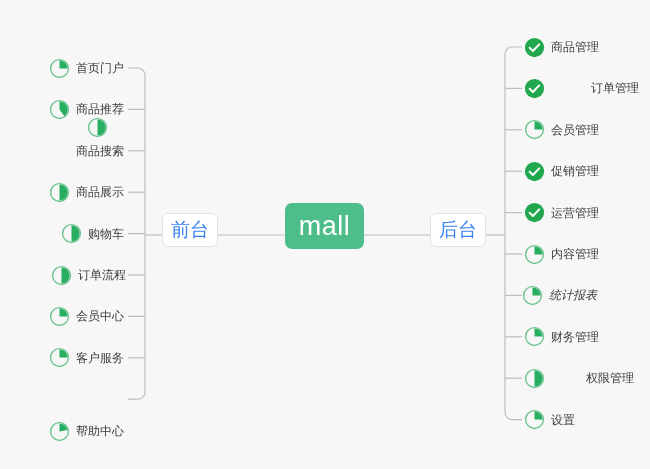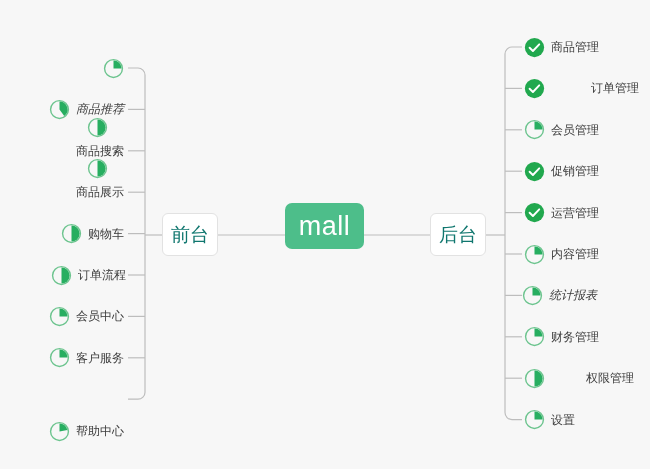--- a/index.html
+++ b/index.html
@@ -45,23 +45,23 @@
 
   
   .branch-node {
     position: absolute;
     background: #ffffff;
     border: 1px solid #e2e2e2;
     border-radius: 6px;
     display: flex;
     align-items: center;
     justify-content: center;
-    color: #0f766e;
+    color: #3b82f6;
     font-size: 19px;
-    height: 43px;
+    height: 34px;
     width: 56px;
     box-sizing: border-box;
   }
   #branch-front { left: 162px; top: 213px; }
   #branch-back  { left: 430px; top: 213px; }
 
   
   .leaf {
     position: absolute;
     display: flex;
@@ -133,36 +133,37 @@
   <div class="branch-node" id="branch-back">
     <span>后台</span>
   </div>
 
   <div id="left-leaves">
       <div class="leaf left" style="top: 55px; right: 526px;">
         <svg viewBox="0 0 24 24" class="leaf-icon">
           <circle cx="12" cy="12" r="10.2" fill="none" stroke="#6cc48e" stroke-width="1.6"></circle>
           <path d="M12,12 L12,2.8000000000000007 A9.2,9.2 0 0 1 21.20,12.00 Z" fill="#27ae60"></path>
         </svg>
-      </div>
-      <div class="leaf left" style="top: 96.4px; right: 526px; font-style: italic;">
+        <span class="leaf-label">首页门户</span>
+      </div>
+      <div class="leaf left" style="top: 96.4px; right: 526px;">
         <svg viewBox="0 0 24 24" class="leaf-icon">
           <circle cx="12" cy="12" r="10.2" fill="none" stroke="#6cc48e" stroke-width="1.6"></circle>
           <path d="M12,12 L12,2.8000000000000007 A9.2,9.2 0 0 1 17.41,19.44 Z" fill="#27ae60"></path>
         </svg>
         <span class="leaf-label">商品推荐</span>
       </div>
       <div class="leaf left" style="top: 137.8px; right: 526px; flex-direction: column;">
         <svg viewBox="0 0 24 24" class="leaf-icon">
           <circle cx="12" cy="12" r="10.2" fill="none" stroke="#6cc48e" stroke-width="1.6"></circle>
           <path d="M12,12 L12,2.8000000000000007 A9.2,9.2 0 0 1 12.00,21.20 Z" fill="#27ae60"></path>
         </svg>
         <span class="leaf-label">商品搜索</span>
       </div>
-      <div class="leaf left" style="top: 179.2px; right: 526px; flex-direction: column;">
+      <div class="leaf left" style="top: 179.2px; right: 526px;">
         <svg viewBox="0 0 24 24" class="leaf-icon">
           <circle cx="12" cy="12" r="10.2" fill="none" stroke="#6cc48e" stroke-width="1.6"></circle>
           <path d="M12,12 L12,2.8000000000000007 A9.2,9.2 0 0 1 12.00,21.20 Z" fill="#27ae60"></path>
         </svg>
         <span class="leaf-label">商品展示</span>
       </div>
       <div class="leaf left" style="top: 220.6px; right: 526px;">
         <svg viewBox="0 0 24 24" class="leaf-icon">
           <circle cx="12" cy="12" r="10.2" fill="none" stroke="#6cc48e" stroke-width="1.6"></circle>
           <path d="M12,12 L12,2.8000000000000007 A9.2,9.2 0 0 1 12.00,21.20 Z" fill="#27ae60"></path>

